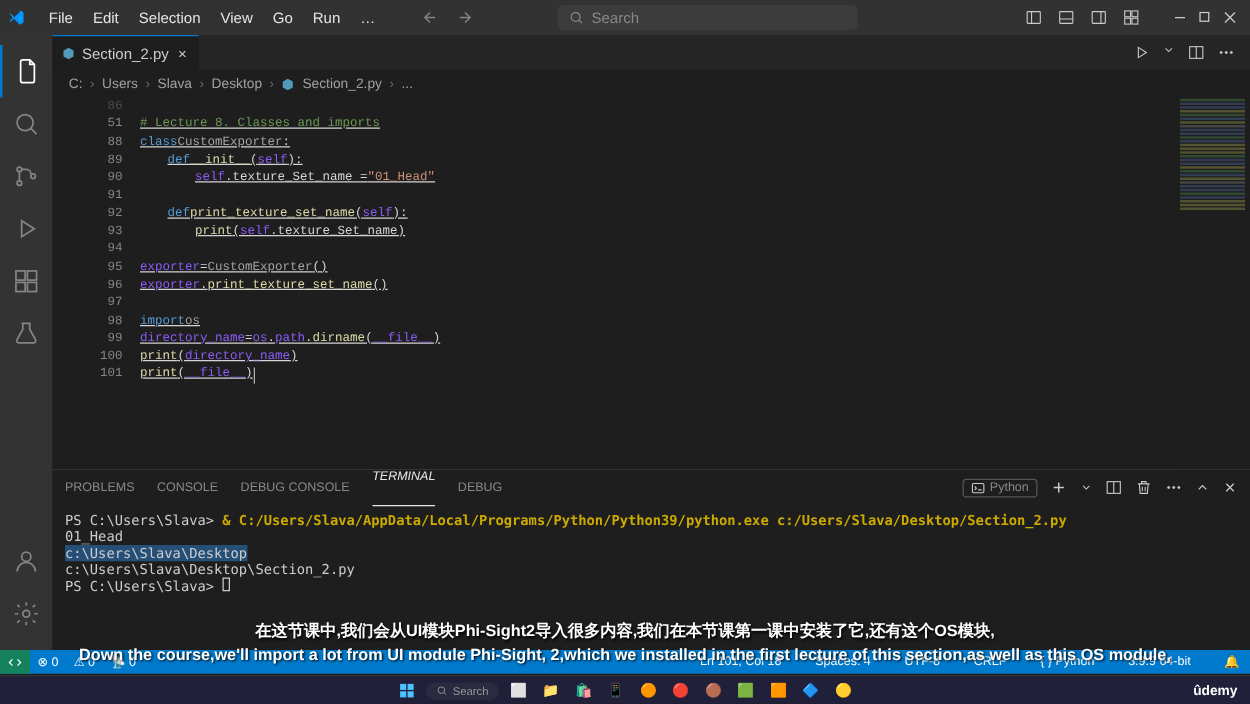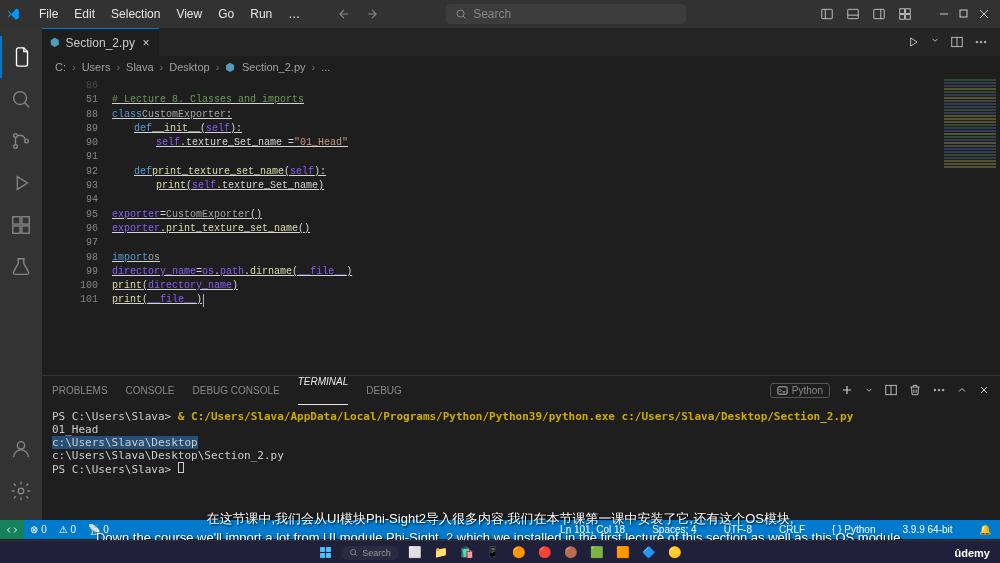--- a/index.html
+++ b/index.html
@@ -102,21 +102,21 @@
 
 .statusbar {
   position:absolute; bottom:0; left:0; right:0; height:19px;
   background:#007acc; display:flex; align-items:center; padding:0 8px;
   color:#fff; font-size:10px;
 }
 .status-left { display:flex; gap:12px; align-items:center; }
 .status-right { margin-left:auto; display:flex; gap:27px; align-items:center; }
 .remote-ind { background:#16825d; height:19px; display:flex; align-items:center; padding:0 6px; margin-left:-8px; margin-right:6px; }
 
-.subtitles { position:absolute; bottom:18px; left:0; right:0; text-align:center; color:#fff; font-size:13px; font-weight:normal; text-shadow:1px 1px 2px #000; pointer-events:none; }
+.subtitles { position:absolute; bottom:32px; left:0; right:0; text-align:center; color:#fff; font-size:13px; font-weight:bold; text-shadow:1px 1px 2px #000; pointer-events:none; }
 .subtitles .line1 { margin-bottom:2px; }
 
 .taskbar-real { position:absolute; bottom:-1px; left:0; right:0; height:24px; background:#20203a; display:flex; align-items:center; padding:0; border-top:1px solid #333; z-index:5; }
 .taskbar-icons { display:flex; gap:6px; margin:0 auto; align-items:center; }
 .tb-icon { width:20px; height:16px; display:flex; align-items:center; justify-content:center; font-size:11px; }
 .tb-search { display:flex; align-items:center; background:#2a2a40; border-radius:10px; padding:2px 8px; color:#999; font-size:9px; gap:4px; }
 .udemy { position:absolute; right:10px; color:#fff; font-size:11px; font-weight:bold; }
 
 
 .statusbar { bottom: 24px; }

